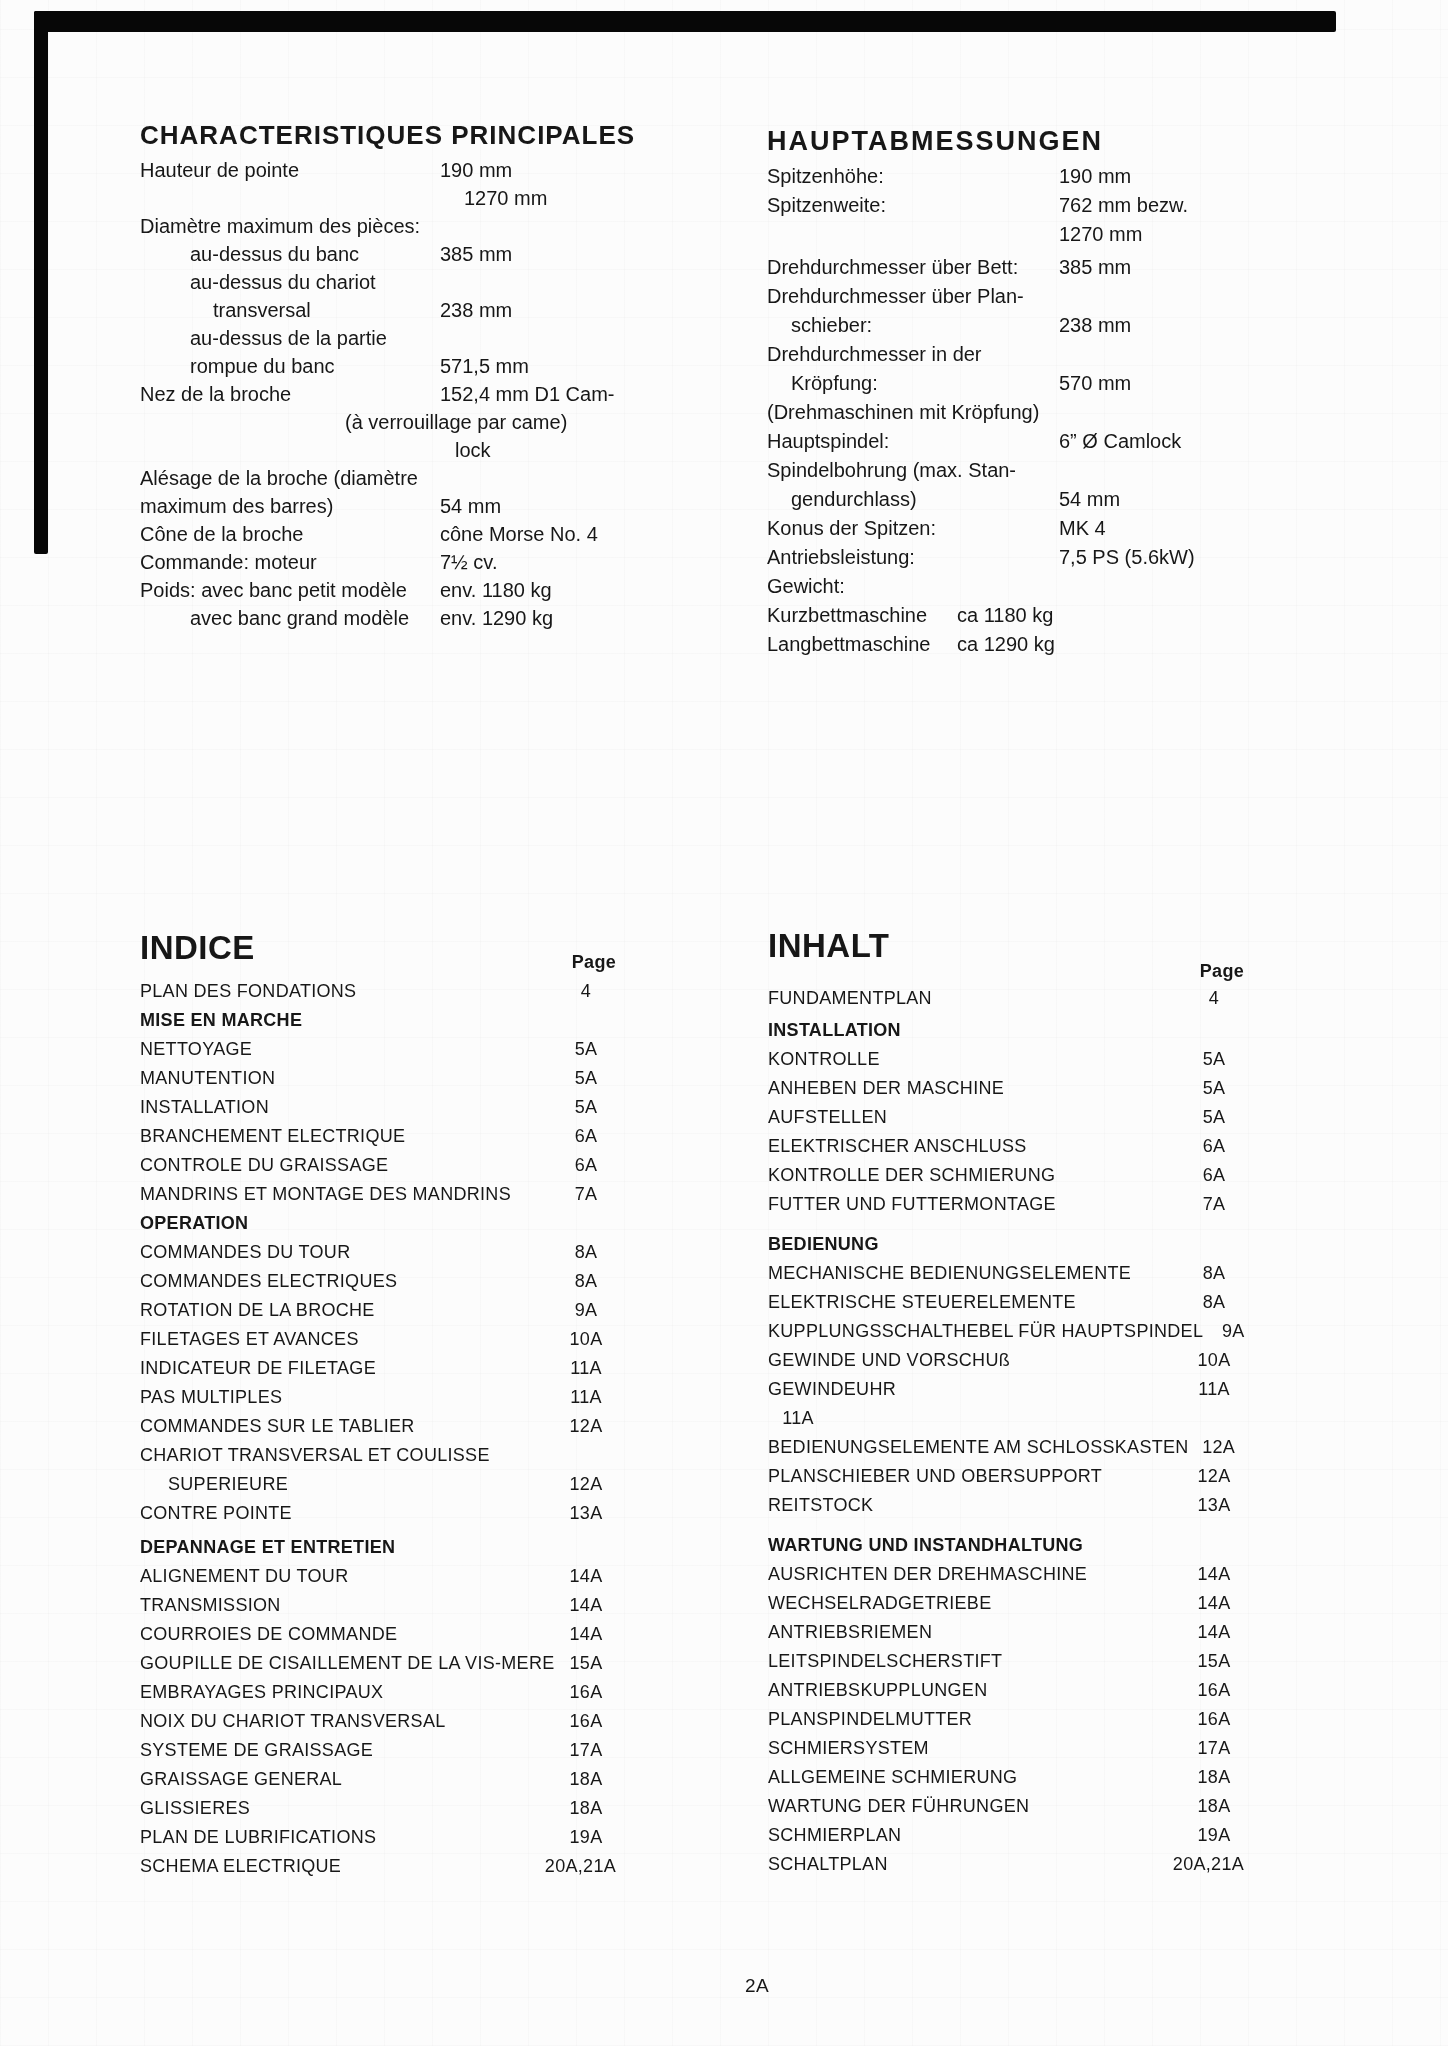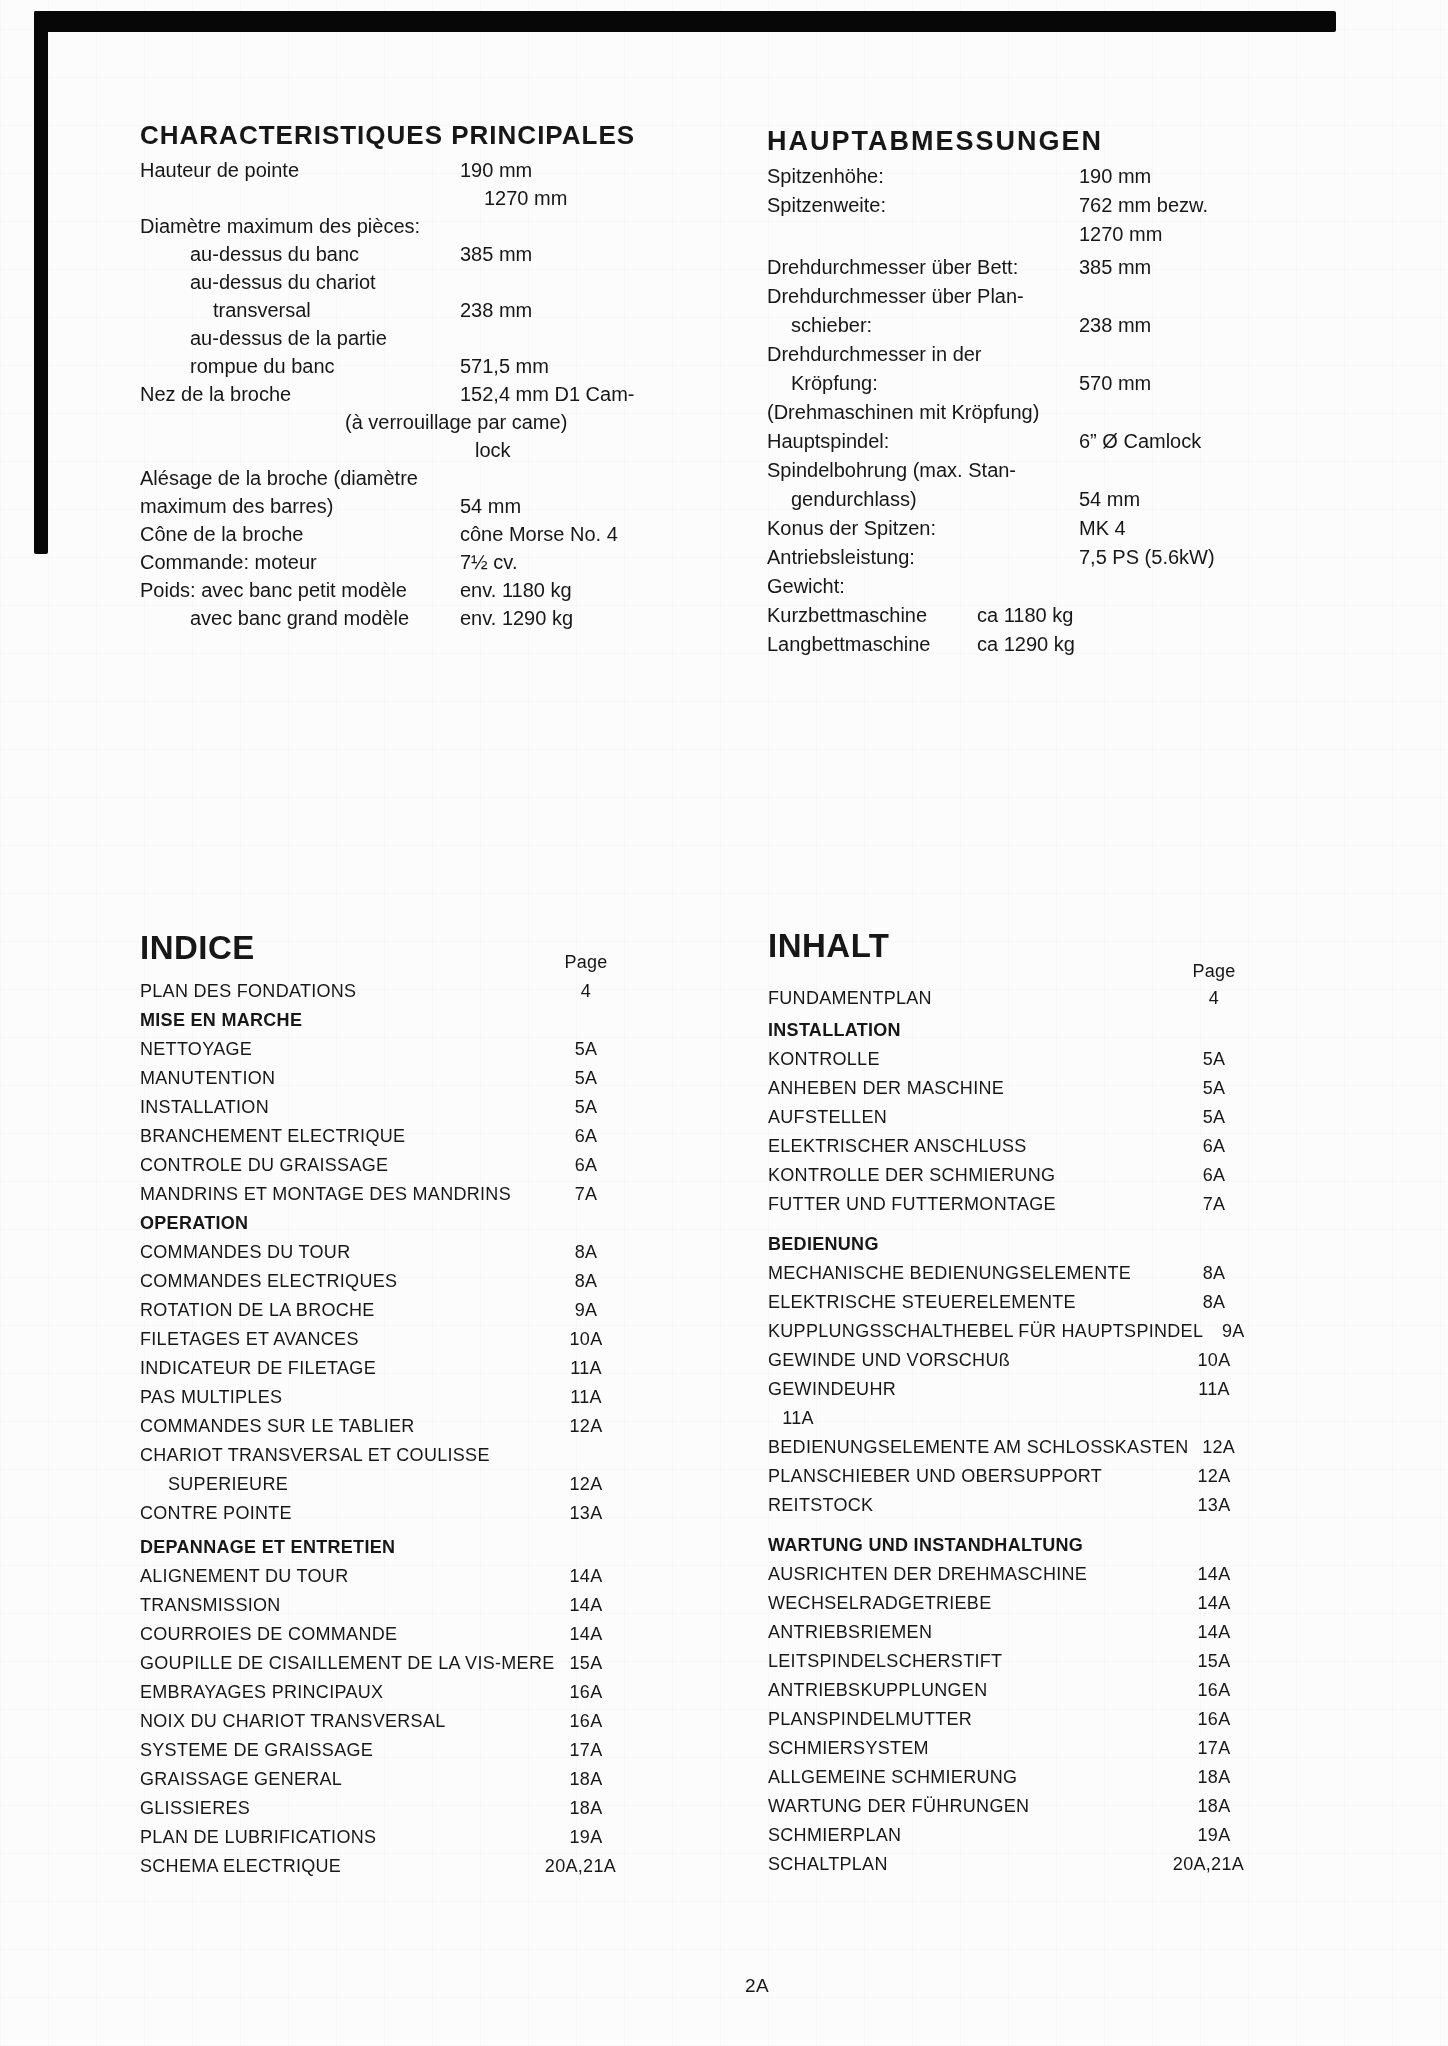--- a/index.html
+++ b/index.html
@@ -10,39 +10,39 @@
       repeating-linear-gradient(90deg, rgba(60,60,60,0.022) 0px, rgba(60,60,60,0.022) 1px, transparent 1px, transparent 48px);}
   
   .bar-h{position:absolute;left:34px;top:11px;width:1302px;height:21px;background:#070707;border-radius:2px;}
   .bar-v{position:absolute;left:34px;top:11px;width:14px;height:543px;background:#070707;border-radius:2px;}
   
   .specs{position:absolute;font-size:20px;}
   .specs h2{margin:0 0 6px 0;font-size:26px;line-height:30px;font-weight:700;letter-spacing:1px;white-space:nowrap;}
   .specs-fr{left:140px;top:120px;width:482px;}
   .specs-de{left:767px;top:126px;width:488px;}
   .specs-de h2{font-size:27px;letter-spacing:2px;}
-  .spec-row{display:flex;align-items:center;line-height:28px;gap:20px;}
+  .spec-row{display:flex;align-items:center;line-height:28px;}
   .specs-de .spec-row{line-height:29px;}
   .spec-row.gap{margin-top:4px;}
   .lbl{flex:0 0 300px;box-sizing:border-box;white-space:nowrap;}
   .specs-de .lbl{flex-basis:292px;}
   .lbl.narrow{flex-basis:190px;}
   .specs-fr .li-1{padding-left:50px;}
   .specs-fr .li-2{padding-left:73px;}
   .specs-fr .li-3{padding-left:205px;}
   .specs-de .li-1{padding-left:24px;}
   .val{flex:1;white-space:nowrap;}
   .vi-1{padding-left:15px;}
   .vi-2{padding-left:24px;}
   
   .toc{position:absolute;font-size:18px;letter-spacing:0.3px;}
   .toc h1{position:absolute;top:0;left:0;margin:0;font-size:33px;line-height:33px;font-weight:700;letter-spacing:0.5px;}
   .toc-fr{left:140px;top:931px;width:476px;height:990px;}
   .toc-de{left:768px;top:929px;width:476px;height:990px;}
-  .page-head{position:absolute;right:0;width:60px;text-align:center;font-weight:400;font-size:18px;margin-left:35px;}
+  .page-head{position:absolute;right:0;width:60px;text-align:right;font-weight:700;font-size:18px;margin-left:35px;}
   .toc-fr .page-head{top:21px;}
   .toc-de .page-head{top:32px;}
   .toc-rows{position:absolute;left:0;right:0;}
   .toc-fr .toc-rows{top:46px;}
   .toc-de .toc-rows{top:55px;}
   .toc-row{display:flex;line-height:29px;}
   .toc-row.bold{font-weight:700;gap:24px;}
   .toc-row.gap{margin-top:11px;}
   .toc-fr .toc-row.gap{margin-top:5px;}
   .toc-row.gapsm{margin-top:3px;}

